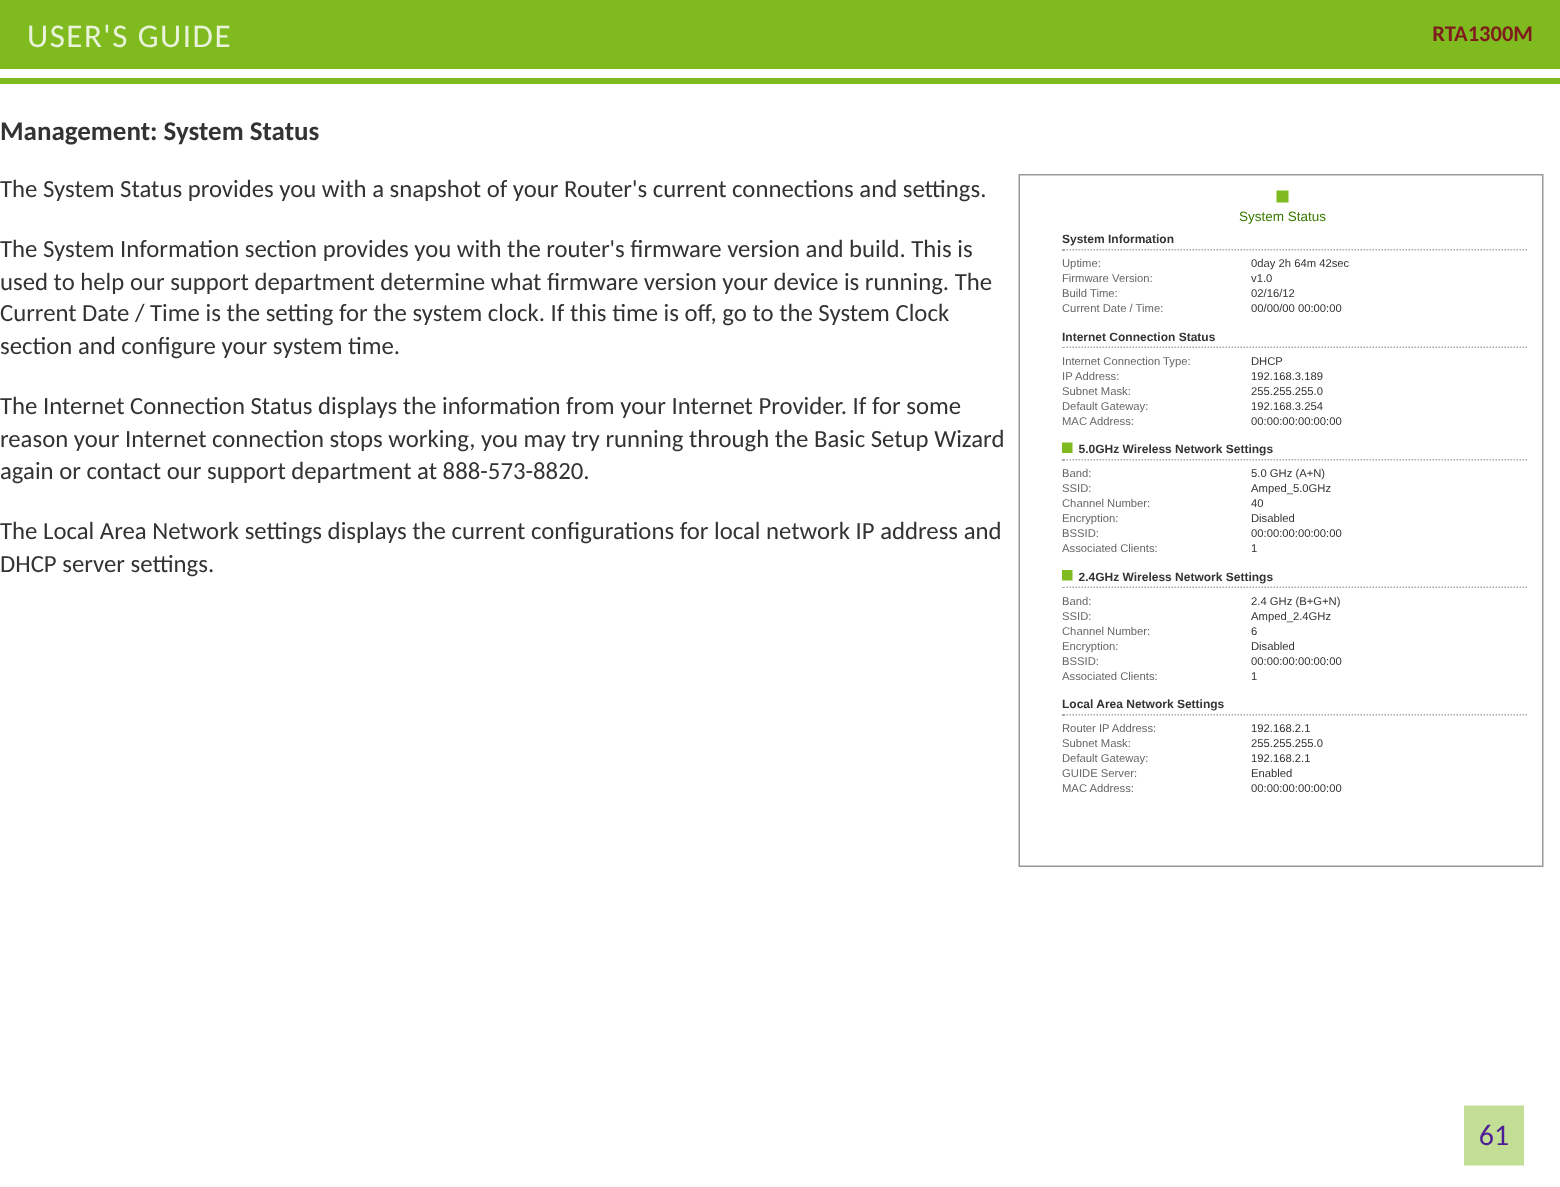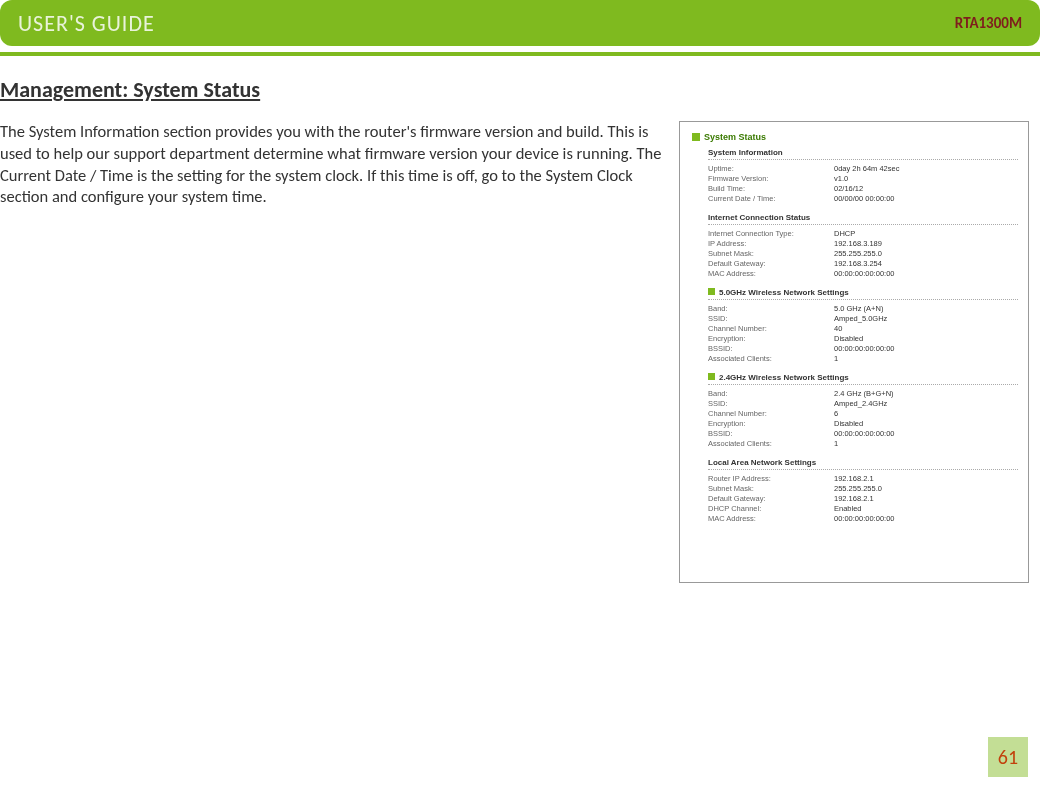--- a/index.html
+++ b/index.html
@@ -1,54 +1,57 @@
 <!DOCTYPE html>
 <html><head>
 <meta charset="utf-8">
 <style>
   html,body{margin:0;padding:0;font-family:Calibri,Arial,sans-serif;color:#333;background:#fff;width:1040px;}
   .page{width:1040px;height:791px;position:relative;box-sizing:border-box;}
-  .header{background:#7fba1f;height:46px;display:flex;align-items:center;justify-content:space-between;padding:0 18px;color:#fff;border-radius:12px;}
+  .header{background:#7fba1f;height:46px;display:flex;align-items:center;justify-content:space-between;padding:0 18px;color:#fff;}
   .header-title{font-size:22px;letter-spacing:1px;font-weight:400;color:#e9f3da;}
   .header-model{font-size:15px;font-weight:bold;color:#7f1d1d;}
   .header-underline{height:4px;background:#7fba1f;margin-top:6px;}
   .content{padding:20px 0px 0 0px;position:relative;}
-  h2{font-size:22px;font-weight:bold;margin:0 0 18px 0;color:#333;text-decoration:underline;}
+  h2{font-size:18px;font-weight:bold;margin:0 0 18px 0;color:#333;}
   .body-row{display:flex;gap:6px;}
   .text-col{flex:0 0 673px;font-size:16.5px;line-height:1.32;color:#333;}
   .text-col p{margin:0 0 18px 0;}
   .shot-col{flex:0 0 350px;}
   .shot{border:1px solid #999;height:462px;width:350px;box-sizing:border-box;padding:8px 10px;font-family:Arial,sans-serif;font-size:8px;color:#333;background:#fff;}
-  .sec-h{font-weight:bold;color:#1a1a1a;font-size:9px;display:flex;align-items:center;gap:4px;margin-top:2px;}
+  .sec-h{font-weight:normal;color:#1a1a1a;font-size:9px;display:flex;align-items:center;gap:4px;margin-top:2px;flex-direction:column;}
   .sec-h.top{color:#3a7a00;margin-left:2px;margin-bottom:6px;}
   .sec-h .sq{width:8px;height:8px;background:#7fba1f;display:inline-block;}
   .sub-h{font-weight:bold;font-size:8px;margin:4px 0 2px 18px;display:flex;align-items:flex-start;gap:4px;}
   .sub-h .sq{width:7px;height:7px;background:#7fba1f;display:inline-block;}
   .dotted{border:none;border-top:1px dotted #aaa;margin:2px 0 4px 18px;}
   .kv{display:flex;font-size:7.5px;margin:1px 0 1px 18px;}
   .kv .k{width:120px;text-align:left;color:#666;padding-right:6px;}
   .kv .v{color:#333;}
-  .page-num{position:absolute;right:12px;bottom:14px;width:40px;height:40px;background:#c3de95;display:flex;align-items:center;justify-content:center;font-size:20px;color:#c2410c;margin-top:20px;}
+  .page-num{position:absolute;right:24px;bottom:14px;width:40px;height:40px;background:#c3de95;display:flex;align-items:center;justify-content:center;font-size:20px;color:#4c1d95;margin-top:20px;}
 </style>
 </head>
 <body>
 
 <div class="page">
   <div class="header">
     <div class="header-title">USER'S GUIDE</div>
     <div class="header-model">RTA1300M</div>
   </div>
   <div class="header-underline"></div>
 
   <div class="content">
     <h2>Management: System Status</h2>
 
     <div class="body-row">
       <div class="text-col">
+        <p>The System Status provides you with a snapshot of your Router's current connections and settings.</p>
         <p>The System Information section provides you with the router's firmware version and build.  This is used to help our support department determine what firmware version your device is running.  The Current Date / Time is the setting for the system clock.  If this time is off, go to the System Clock section and configure your system time.</p>
+        <p>The Internet Connection Status displays the information from your Internet Provider.  If for some reason your Internet connection stops working, you may try running through the Basic Setup Wizard again or contact our support department at 888-573-8820.</p>
+        <p>The Local Area Network settings displays the current configurations for local network IP address and DHCP server settings.</p>
       </div>
 
       <div class="shot-col">
         <div class="shot">
           <div class="sec-h top">
             <span class="sq"></span>
             <span>System Status</span>
           </div>
 
           <div class="sub-h">
@@ -167,21 +170,21 @@
             </div>
           <div class="kv">
               <span class="k">Subnet Mask:</span>
               <span class="v">255.255.255.0</span>
             </div>
           <div class="kv">
               <span class="k">Default Gateway:</span>
               <span class="v">192.168.2.1</span>
             </div>
           <div class="kv">
-              <span class="k">DHCP Channel:</span>
+              <span class="k">GUIDE Server:</span>
               <span class="v">Enabled</span>
             </div>
           <div class="kv">
               <span class="k">MAC Address:</span>
               <span class="v">00:00:00:00:00:00</span>
             </div>
         </div>
       </div>
     </div>
   </div>

